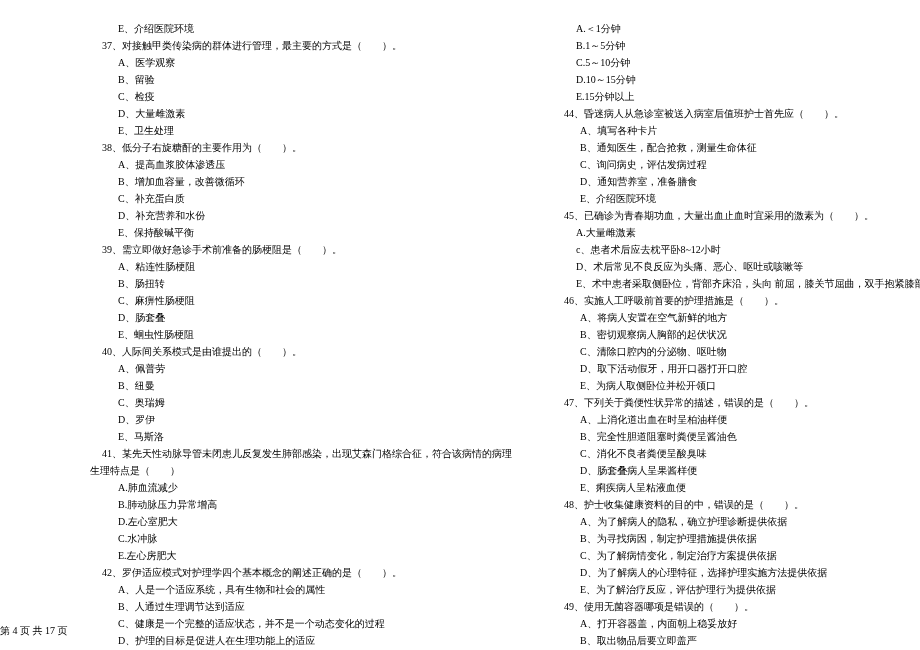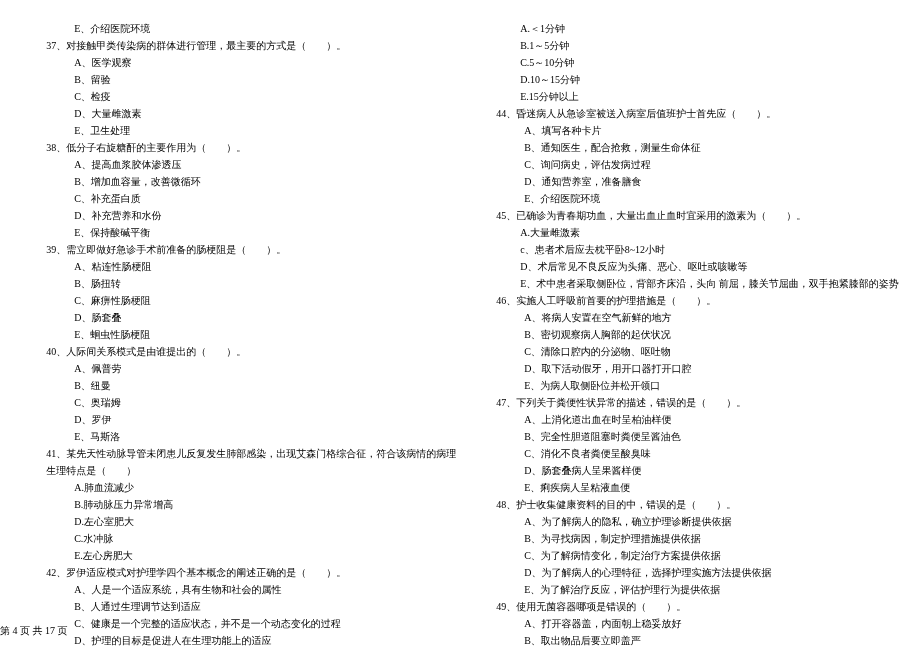--- a/index.html
+++ b/index.html
@@ -14,28 +14,28 @@
       font-family: "SimSun", "宋体", serif;
       font-size: 10px;
       color: #000;
       position: relative;
       padding: 20px 65px 30px 90px;
     }
     .columns {
       display: flex;
       gap: 40px;
       height: 590px;
-      justify-content: center;
     }
     .col {
       flex: 1;
       line-height: 1.7;
     }
     .q-line {
       white-space: nowrap;
+      margin-left: 12px;
     }
     .opt-line {
       padding-left: 28px;
       white-space: nowrap;
     }
     .opt-line-b {
       padding-left: 24px;
       white-space: nowrap;
     }
     .q-continuation {

